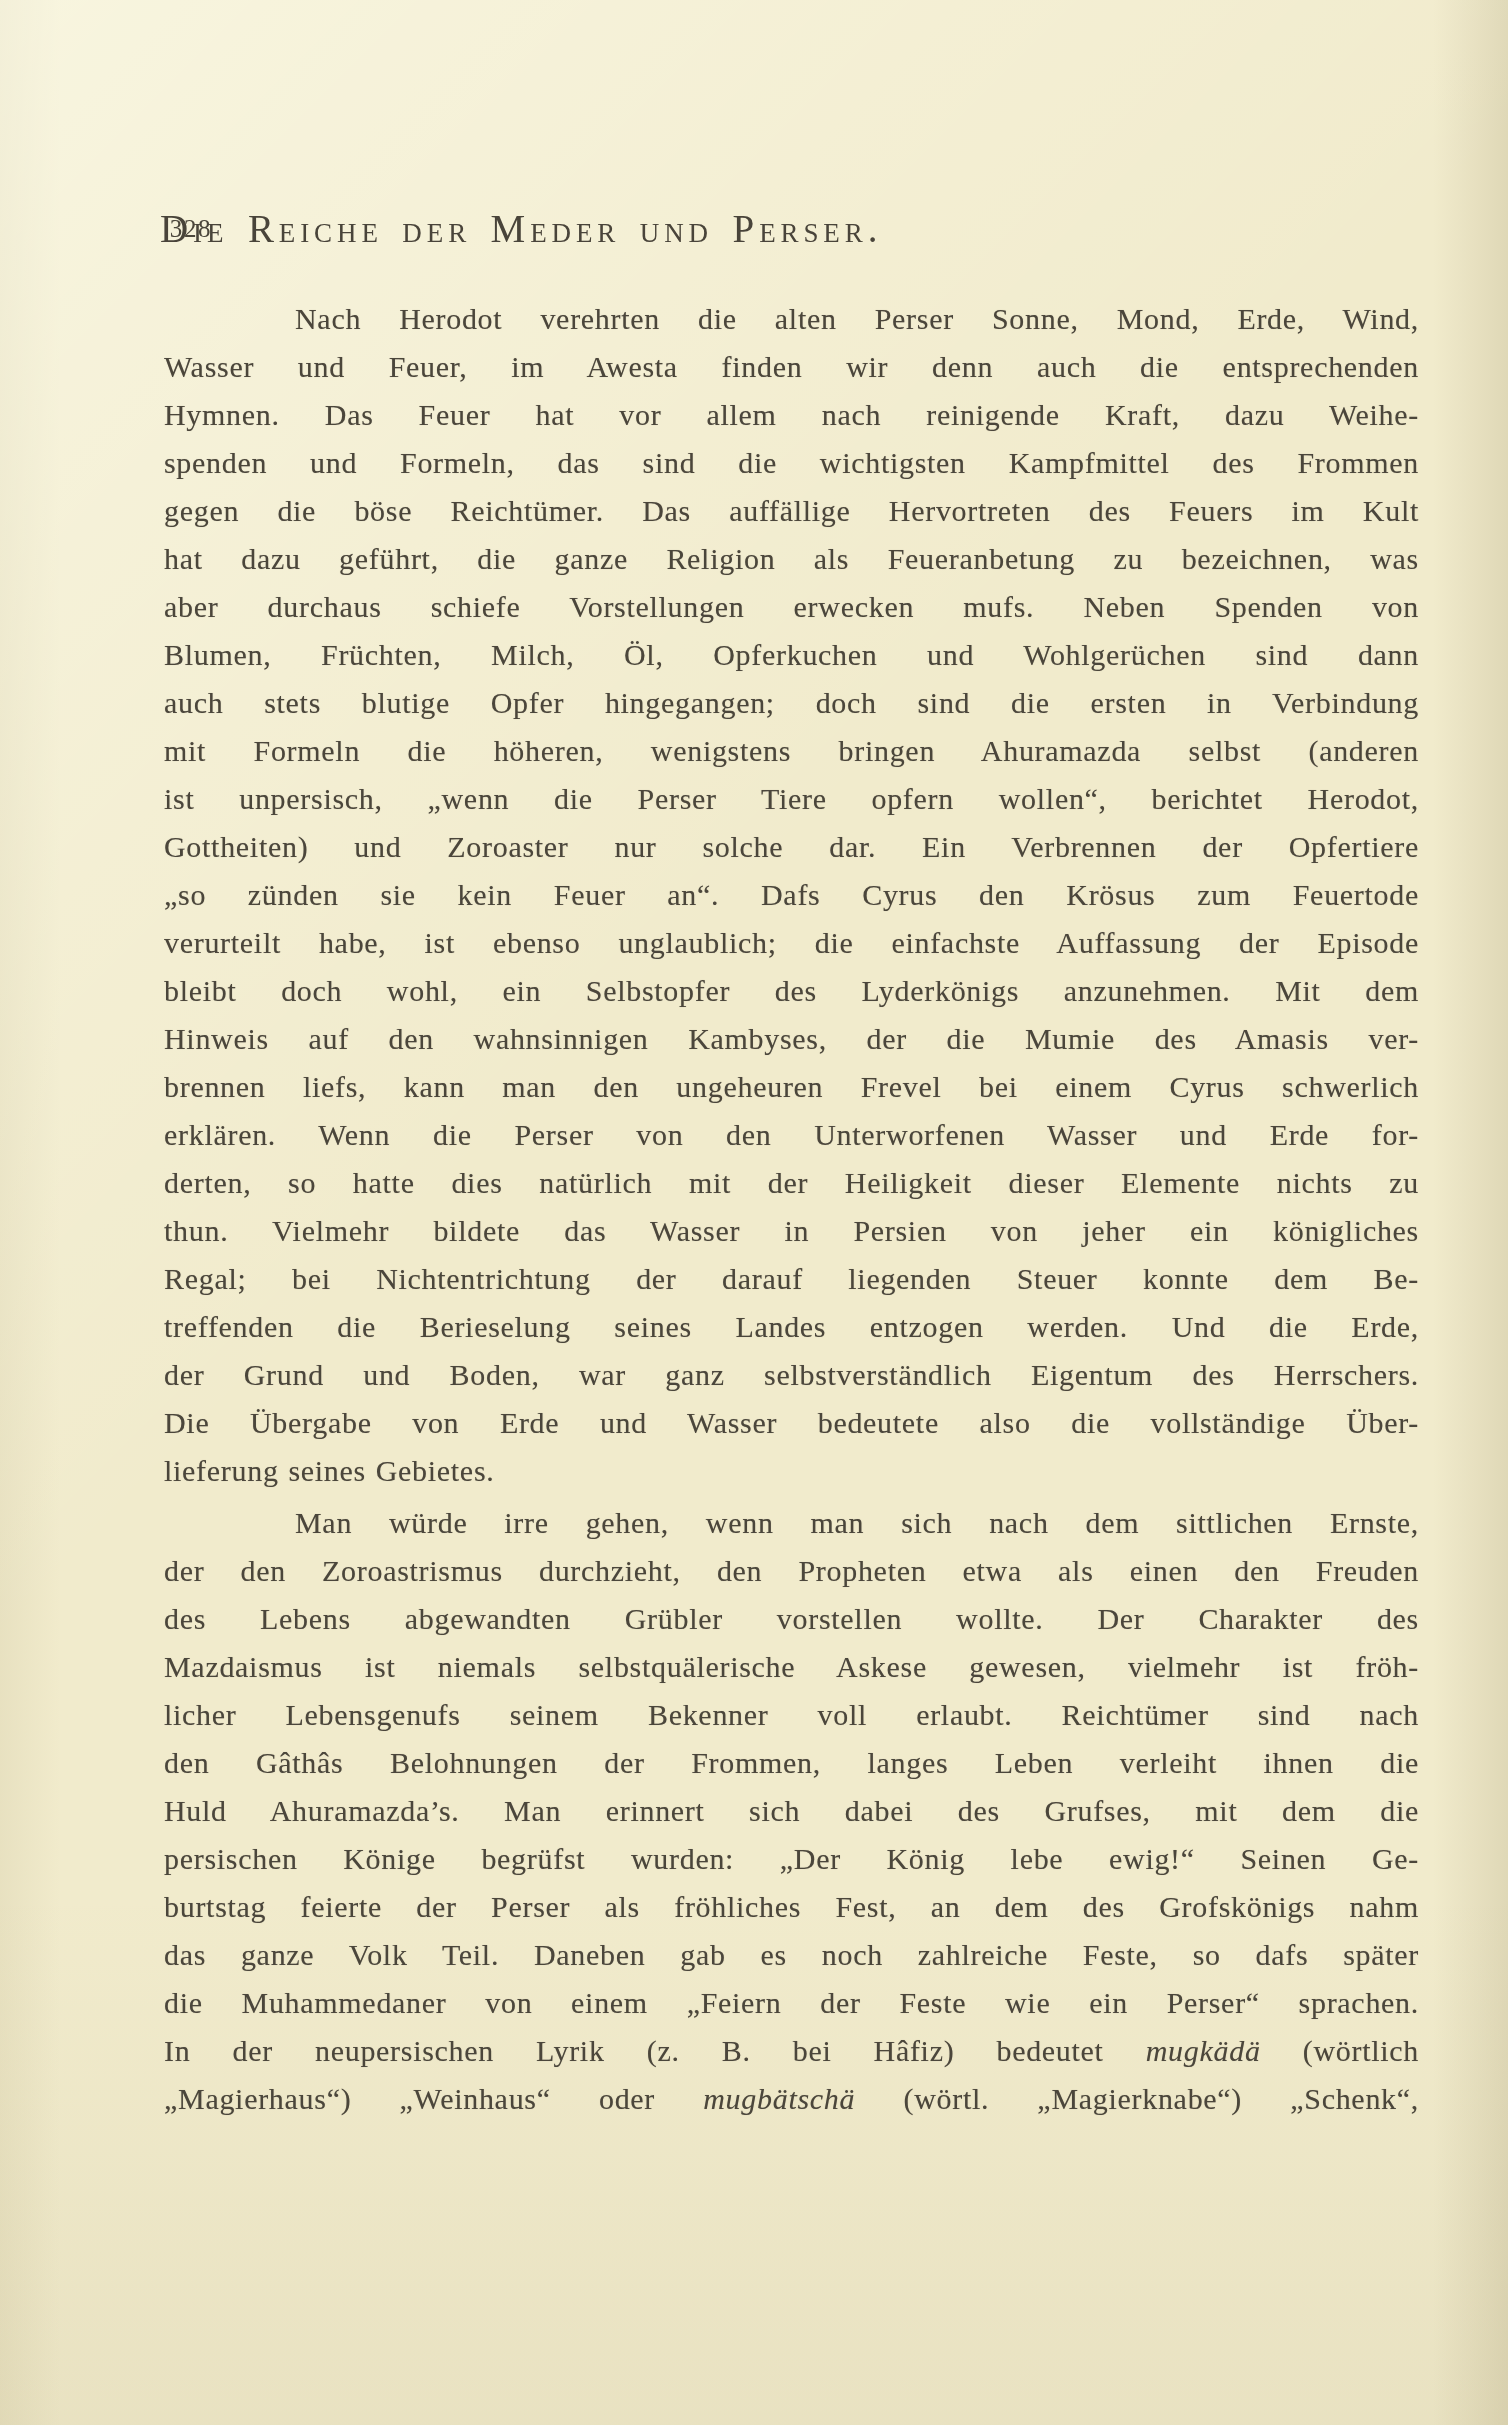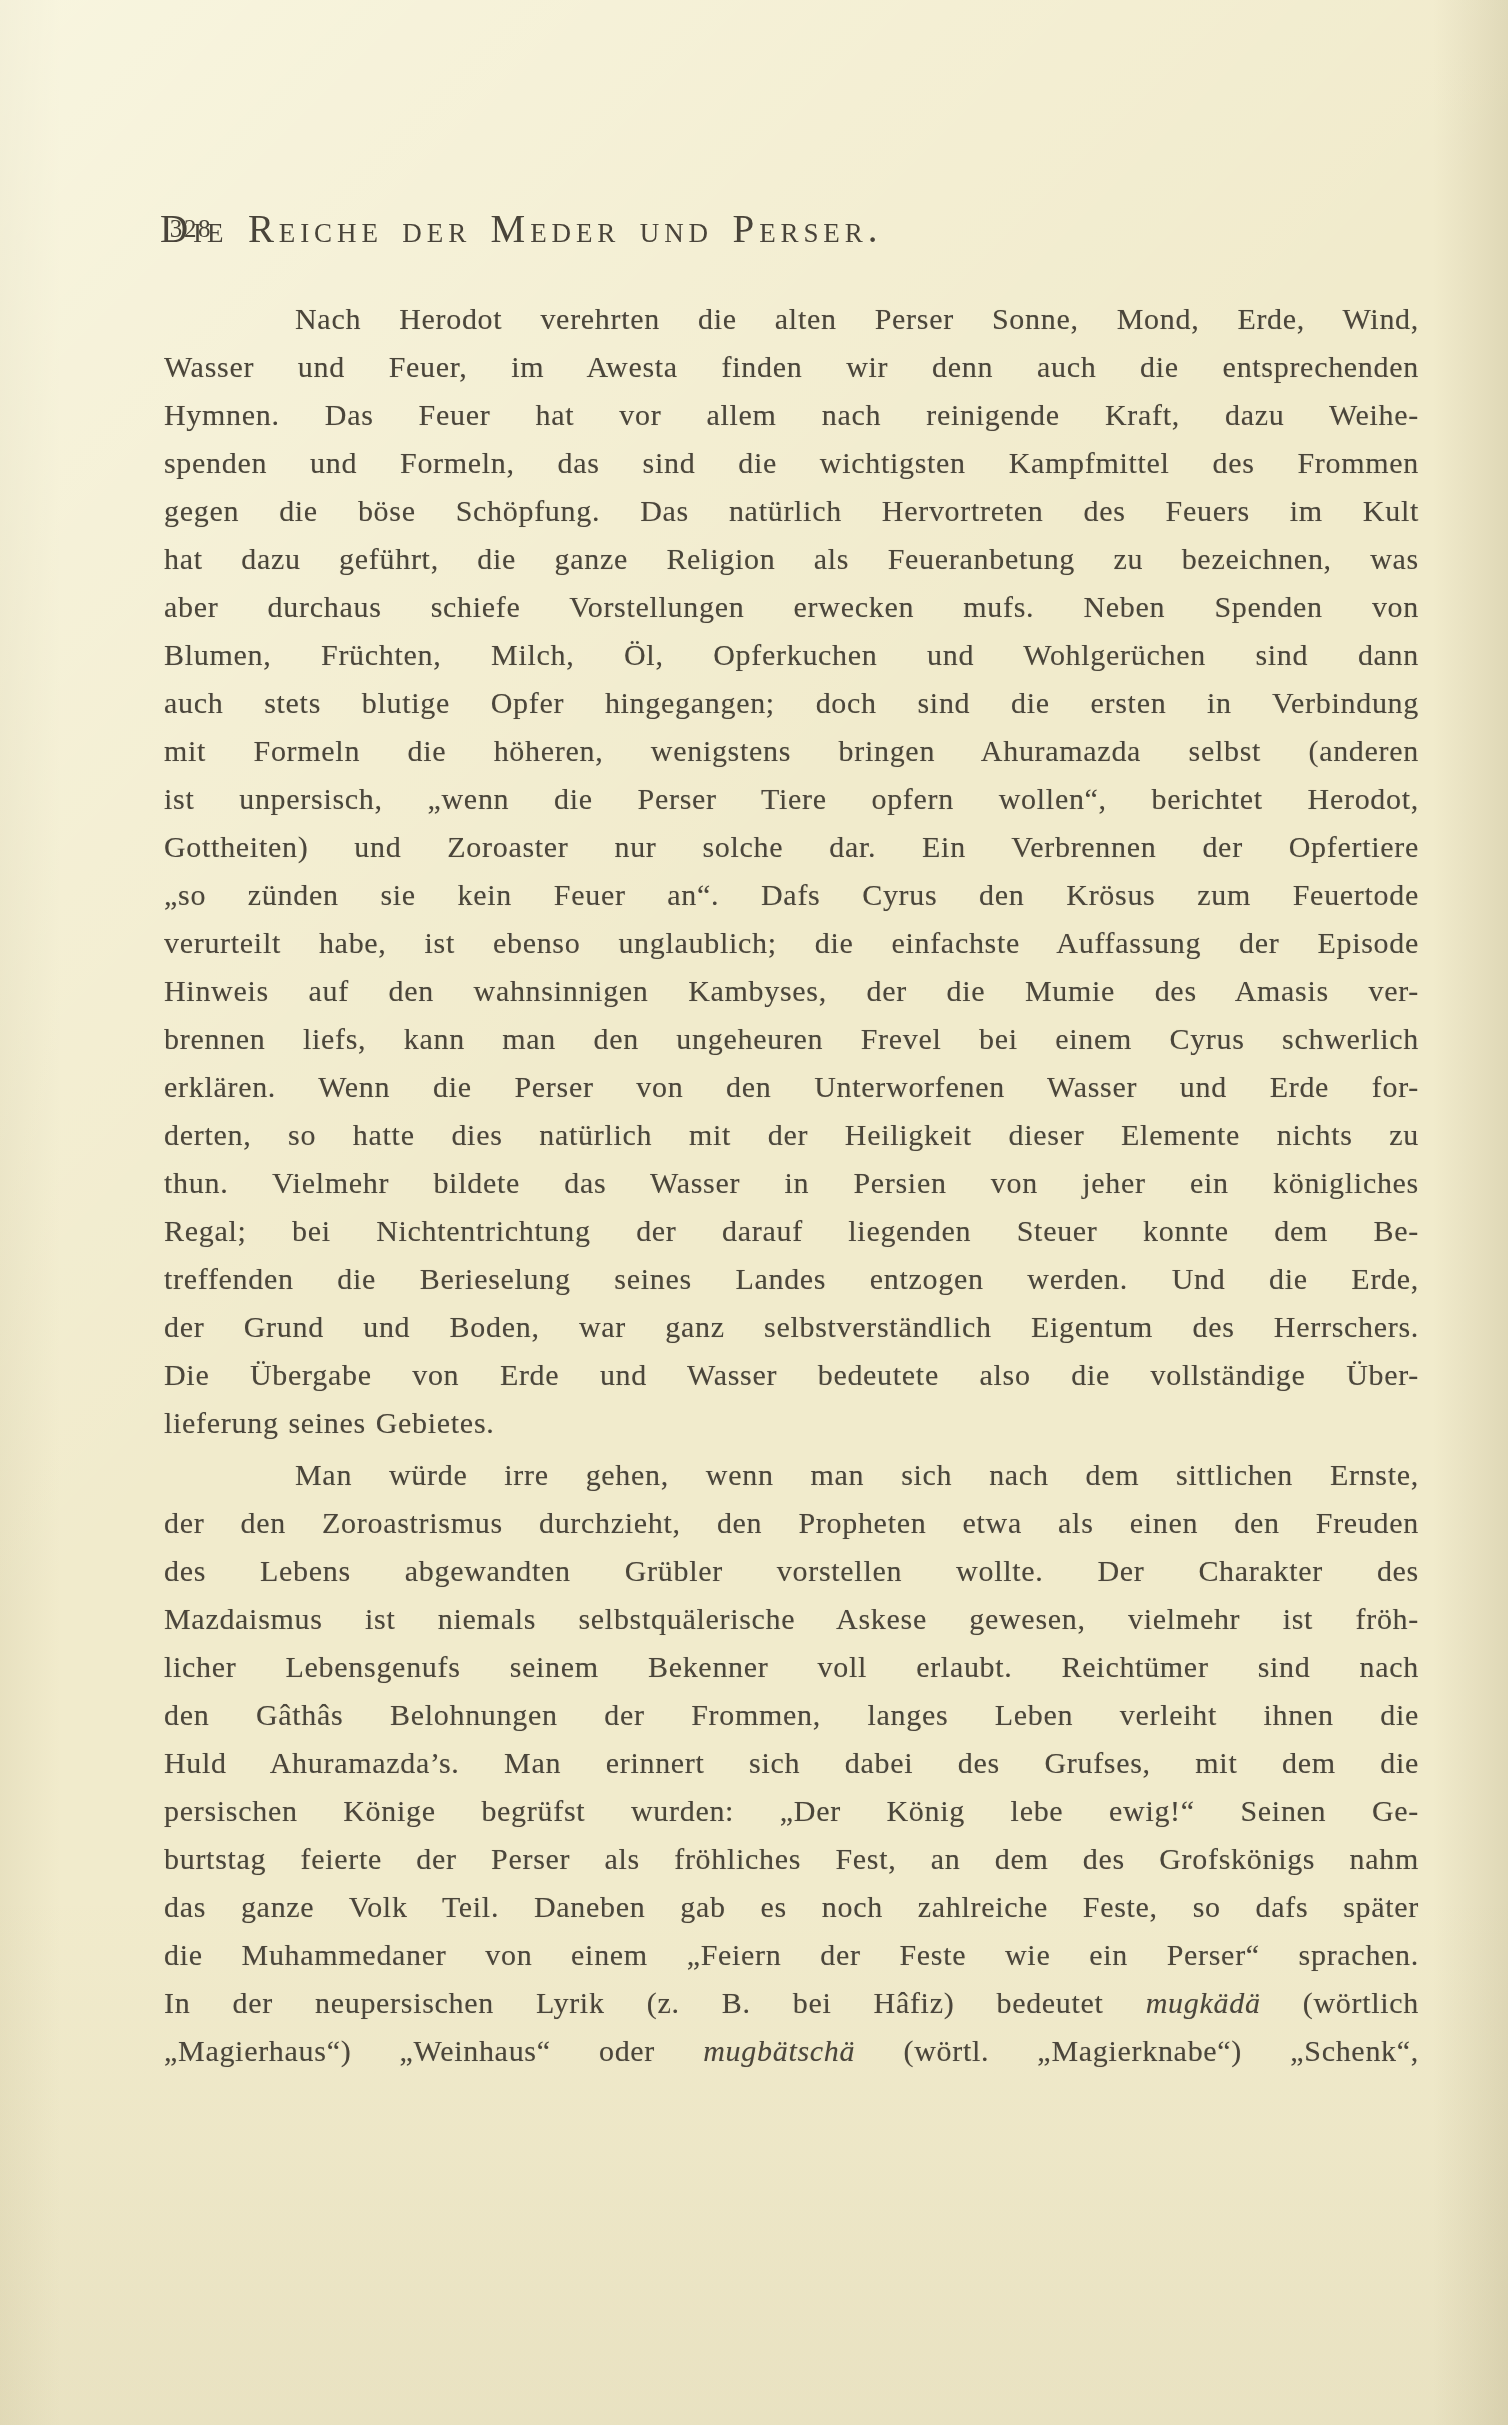--- a/index.html
+++ b/index.html
@@ -80,30 +80,31 @@
   <div class="header-row">
     <span class="page-number">328</span>
     <div class="running-header">Die Reiche der Meder und Perser.</div>
   </div>
   <div class="page-body">
       <div class="paragraph">
         <div class="line indent">Nach Herodot verehrten die alten Perser Sonne, Mond, Erde, Wind,</div>
         <div class="line">Wasser und Feuer, im Awesta finden wir denn auch die entsprechenden</div>
         <div class="line">Hymnen.  Das Feuer hat vor allem nach reinigende Kraft, dazu Weihe-</div>
         <div class="line">spenden und Formeln, das sind die wichtigsten Kampfmittel des Frommen</div>
-        <div class="line">gegen die böse Schöpfung.  Das natürlich Hervortreten des Feuers im Kult</div>
+        <div class="line">gegen die böse Reichtümer.  Das auffällige Hervortreten des Feuers im Kult</div>
         <div class="line">hat dazu geführt, die ganze Religion als Feueranbetung zu bezeichnen, was</div>
         <div class="line">aber durchaus schiefe Vorstellungen erwecken mufs.  Neben Spenden von</div>
         <div class="line">Blumen, Früchten, Milch, Öl, Opferkuchen und Wohlgerüchen sind dann</div>
         <div class="line">auch stets blutige Opfer hingegangen; doch sind die ersten in Verbindung</div>
         <div class="line">mit Formeln die höheren, wenigstens bringen Ahuramazda selbst (anderen</div>
         <div class="line">ist unpersisch, „wenn die Perser Tiere opfern wollen“, berichtet Herodot,</div>
         <div class="line">Gottheiten) und Zoroaster nur solche dar.  Ein Verbrennen der Opfertiere</div>
         <div class="line">„so zünden sie kein Feuer an“.  Dafs Cyrus den Krösus zum Feuertode</div>
         <div class="line">verurteilt habe, ist ebenso unglaublich; die einfachste Auffassung der Episode</div>
+        <div class="line">bleibt doch wohl, ein Selbstopfer des Lyderkönigs anzunehmen.  Mit dem</div>
         <div class="line">Hinweis auf den wahnsinnigen Kambyses, der die Mumie des Amasis ver-</div>
         <div class="line">brennen liefs, kann man den ungeheuren Frevel bei einem Cyrus schwerlich</div>
         <div class="line">erklären.  Wenn die Perser von den Unterworfenen Wasser und Erde for-</div>
         <div class="line">derten, so hatte dies natürlich mit der Heiligkeit dieser Elemente nichts zu</div>
         <div class="line">thun.  Vielmehr bildete das Wasser in Persien von jeher ein königliches</div>
         <div class="line">Regal; bei Nichtentrichtung der darauf liegenden Steuer konnte dem Be-</div>
         <div class="line">treffenden die Berieselung seines Landes entzogen werden.  Und die Erde,</div>
         <div class="line">der Grund und Boden, war ganz selbstverständlich Eigentum des Herrschers.</div>
         <div class="line">Die Übergabe von Erde und Wasser bedeutete also die vollständige Über-</div>
         <div class="line no-just">lieferung seines Gebietes.</div>

